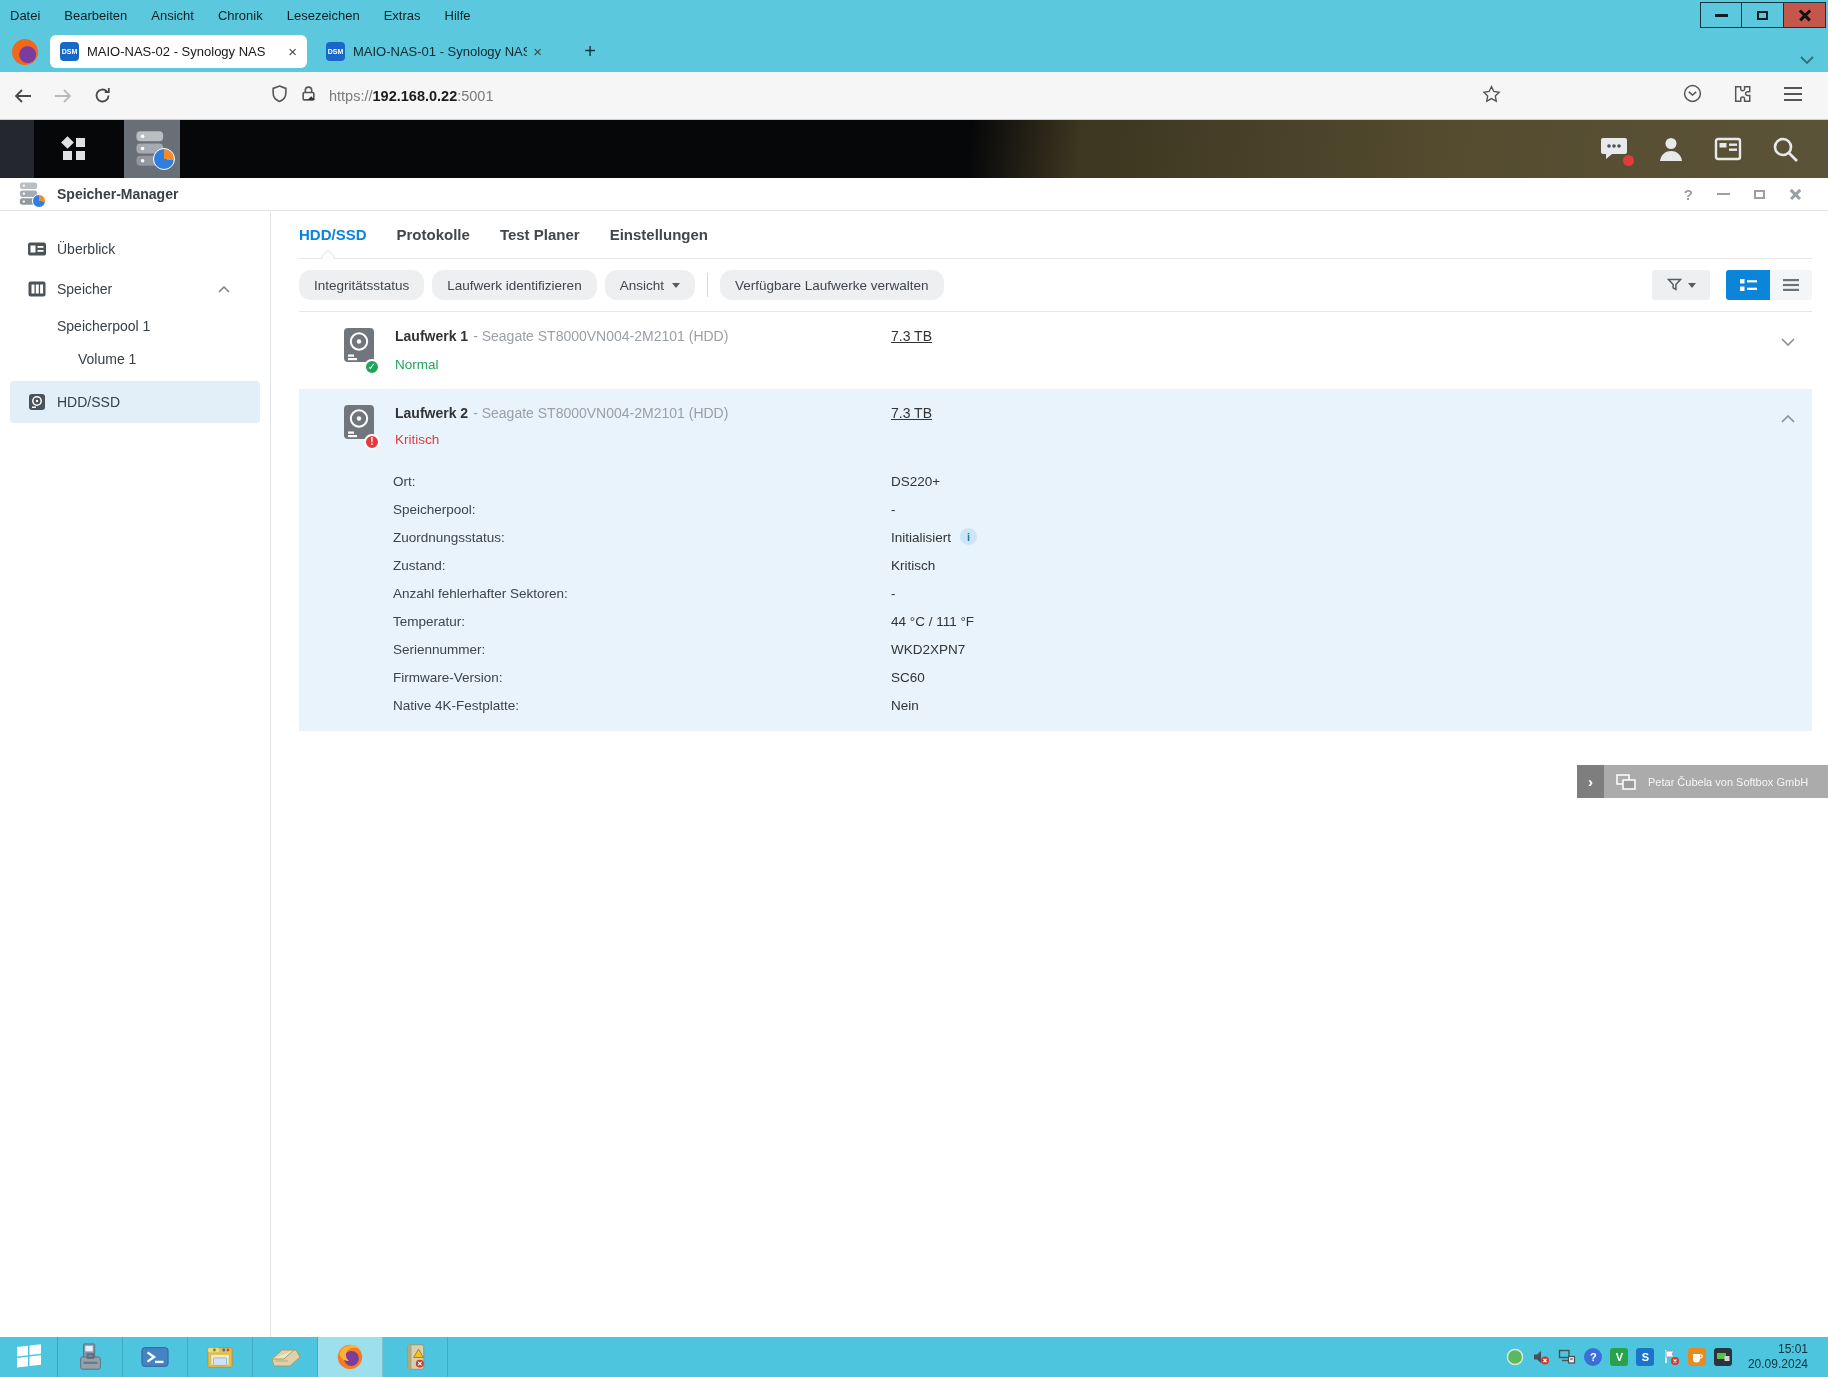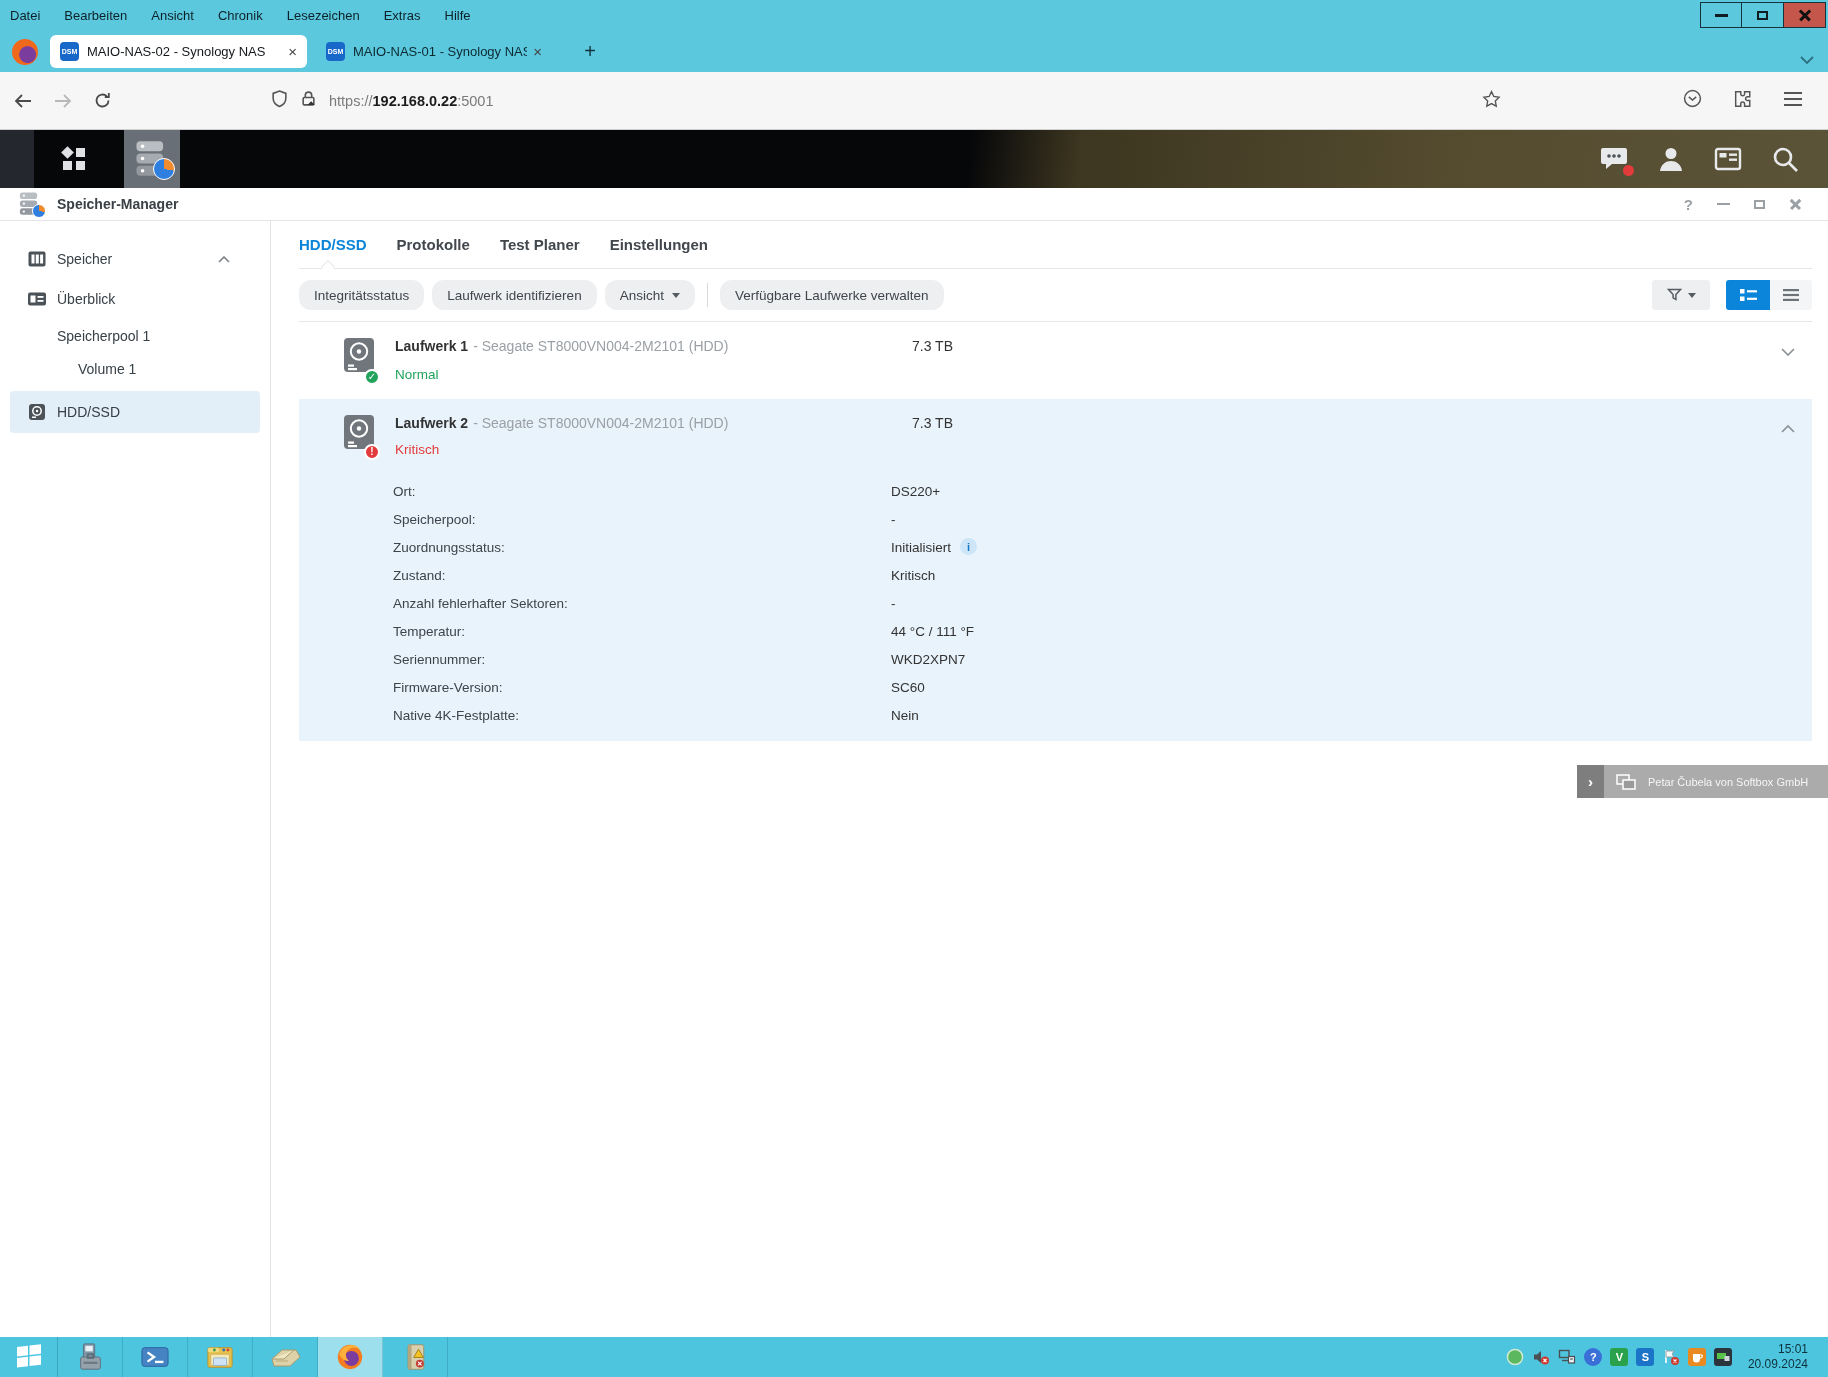--- a/index.html
+++ b/index.html
@@ -28,21 +28,21 @@
   .tab { height:33px; display:flex; align-items:center; padding:0 10px 0 10px; border-radius:6px; font-size:13px; color:#0c2930; }
   .tab.active { background:#fff; color:#15181a; width:257px; }
   .tab.inactive { width:236px; margin-left:9px; }
   .favicon { width:19px; height:19px; border-radius:4px; background:#1868c9; color:#fff; font-size:7px; font-weight:bold; display:flex; align-items:center; justify-content:center; margin-right:8px; flex:0 0 19px; }
   .tab-title { flex:1; white-space:nowrap; overflow:hidden; }
   .tab-close { font-size:15px; color:#444; margin-left:6px; }
   .newtab { font-size:20px; color:#10333c; margin-left:24px; width:28px; text-align:center; }
   .alltabs { position:absolute; right:14px; bottom:4px; }
 
   
-  .ff-navbar { height:58px; background:#f6f6f6; border-bottom:1px solid #cfcfcf; display:flex; align-items:center; padding:4px 14px;justify-content:flex-end; }
+  .ff-navbar { height:48px; background:#f6f6f6; border-bottom:1px solid #cfcfcf; display:flex; align-items:center; padding:4px 14px;justify-content:flex-end; }
   .nav-ic { margin-right:22px; display:flex; align-items:center; }
   .urlbox { display:flex; align-items:center; margin-left:128px; flex:1; height:34px; border-radius:4px; padding:0 10px; gap:12px; }
   .urltext { font-size:14.5px; color:#7a7a7a; }
   .urltext b { color:#1c1c1c; font-weight:bold; }
   .nav-right { display:flex; align-items:center; gap:32px; padding-right:12px; }
   .spacer120 { width:118px; }
 
   
   .dsm-topbar { height:58px; display:flex; align-items:center;
      background:linear-gradient(96deg,#060709 0%,#060709 53%,#3d3620 59%,#554c30 80%,#5b5338 100%); }
@@ -104,21 +104,21 @@
   .dhead { display:flex; }
   .hddwrap { position:relative; width:32px; flex:0 0 32px; }
   .badge { position:absolute; right:-5px; bottom:-3px; width:16px; height:16px; border-radius:50%; color:#fff; font-size:10px;
      font-weight:bold; display:flex; align-items:center; justify-content:center; border:2px solid #fff; line-height:1; }
   .badge.ok { background:#21a35c; } .badge.crit { background:#e23b3b; }
   .dinfo { margin-left:20px; }
   .dname { font-weight:bold; font-size:14px; color:#333; }
   .dmodel { color:#9aa0a6; font-size:14px; margin-left:5px; }
   .dstatus { margin-top:10px; font-size:13.5px; }
   .ok-text { color:#21a35c;margin-top:12px; } .crit-text { color:#e23b3b; }
-  .dsize { position:absolute; left:613px; top:16px; font-size:14px; color:#333; }
+  .dsize { position:absolute; left:592px; top:16px; font-size:14px; color:#333;text-decoration:underline; }
   .dchev { position:absolute; right:17px; top:26px; display:flex; }
 
   .details { margin-top:14px; }
   .drowd { display:flex; height:28px; align-items:flex-end; padding-left:50px; }
   .dlabel { width:498px; font-size:13.5px; color:#3d444a; }
   .dvalue { font-size:13.5px; color:#333; display:flex; align-items:center; }
   .ibadge { display:inline-flex; width:17px; height:17px; border-radius:50%; background:#cde5f7; color:#1779c4; font-size:11px;
      font-weight:bold; align-items:center; justify-content:center; margin-left:9px; }
 
   
@@ -318,46 +318,46 @@
         <span class="help-q">?</span>
         <span class="g-min"></span>
         <span class="g-restore"></span>
         <span class="g-x"></span>
       </div>
     </div>
 
     <div class="win-body">
 
       <div class="sidebar">
+        <div class="side-item">
+          <span class="sicon">
+            <svg width="20" height="20" viewBox="0 0 20 20">
+                <rect x="1" y="3.5" width="18" height="13" rx="2" fill="#4b5258"></rect>
+                <rect x="3.5" y="6.5" width="5" height="7" fill="#fff"></rect>
+                <rect x="10.5" y="7" width="6" height="1.8" fill="#fff"></rect>
+                <rect x="10.5" y="11" width="6" height="1.8" fill="#fff"></rect>
+              </svg>
+          </span>
+          <span>Überblick</span>
+        </div>
         <div class="side-item">
           <span class="sicon">
             <svg width="20" height="20" viewBox="0 0 20 20">
                 <rect x="1.5" y="2.5" width="17" height="15" rx="2" fill="#4b5258"></rect>
                 <rect x="4.5" y="5.5" width="3" height="9" fill="#fff"></rect>
                 <rect x="8.8" y="5.5" width="3" height="9" fill="#fff"></rect>
                 <rect x="13.1" y="5.5" width="3" height="9" fill="#fff"></rect>
               </svg>
           </span>
           <span>Speicher</span>
           <span class="side-chevron">
             <svg width="12" height="7" viewBox="0 0 12 7">
                 <path d="M1 6l5-5 5 5" fill="none" stroke="#7c8389" stroke-width="1.6"></path>
               </svg>
           </span>
-        </div>
-        <div class="side-item">
-          <span class="sicon">
-            <svg width="20" height="20" viewBox="0 0 20 20">
-                <rect x="1" y="3.5" width="18" height="13" rx="2" fill="#4b5258"></rect>
-                <rect x="3.5" y="6.5" width="5" height="7" fill="#fff"></rect>
-                <rect x="10.5" y="7" width="6" height="1.8" fill="#fff"></rect>
-                <rect x="10.5" y="11" width="6" height="1.8" fill="#fff"></rect>
-              </svg>
-          </span>
-          <span>Überblick</span>
         </div>
         <div class="side-sub">Speicherpool 1</div>
         <div class="side-sub lvl2">Volume 1</div>
         <div class="side-item selected">
           <span class="sicon">
             <svg width="20" height="20" viewBox="0 0 20 20">
                 <rect x="2" y="2" width="16" height="16" rx="3" fill="#4b5258"></rect>
                 <circle cx="10" cy="9" r="4.2" fill="none" stroke="#fff" stroke-width="1.5"></circle>
                 <circle cx="10" cy="9" r="1.2" fill="#fff"></circle>
                 <rect x="5" y="14.5" width="4" height="1.5" fill="#fff"></rect>

